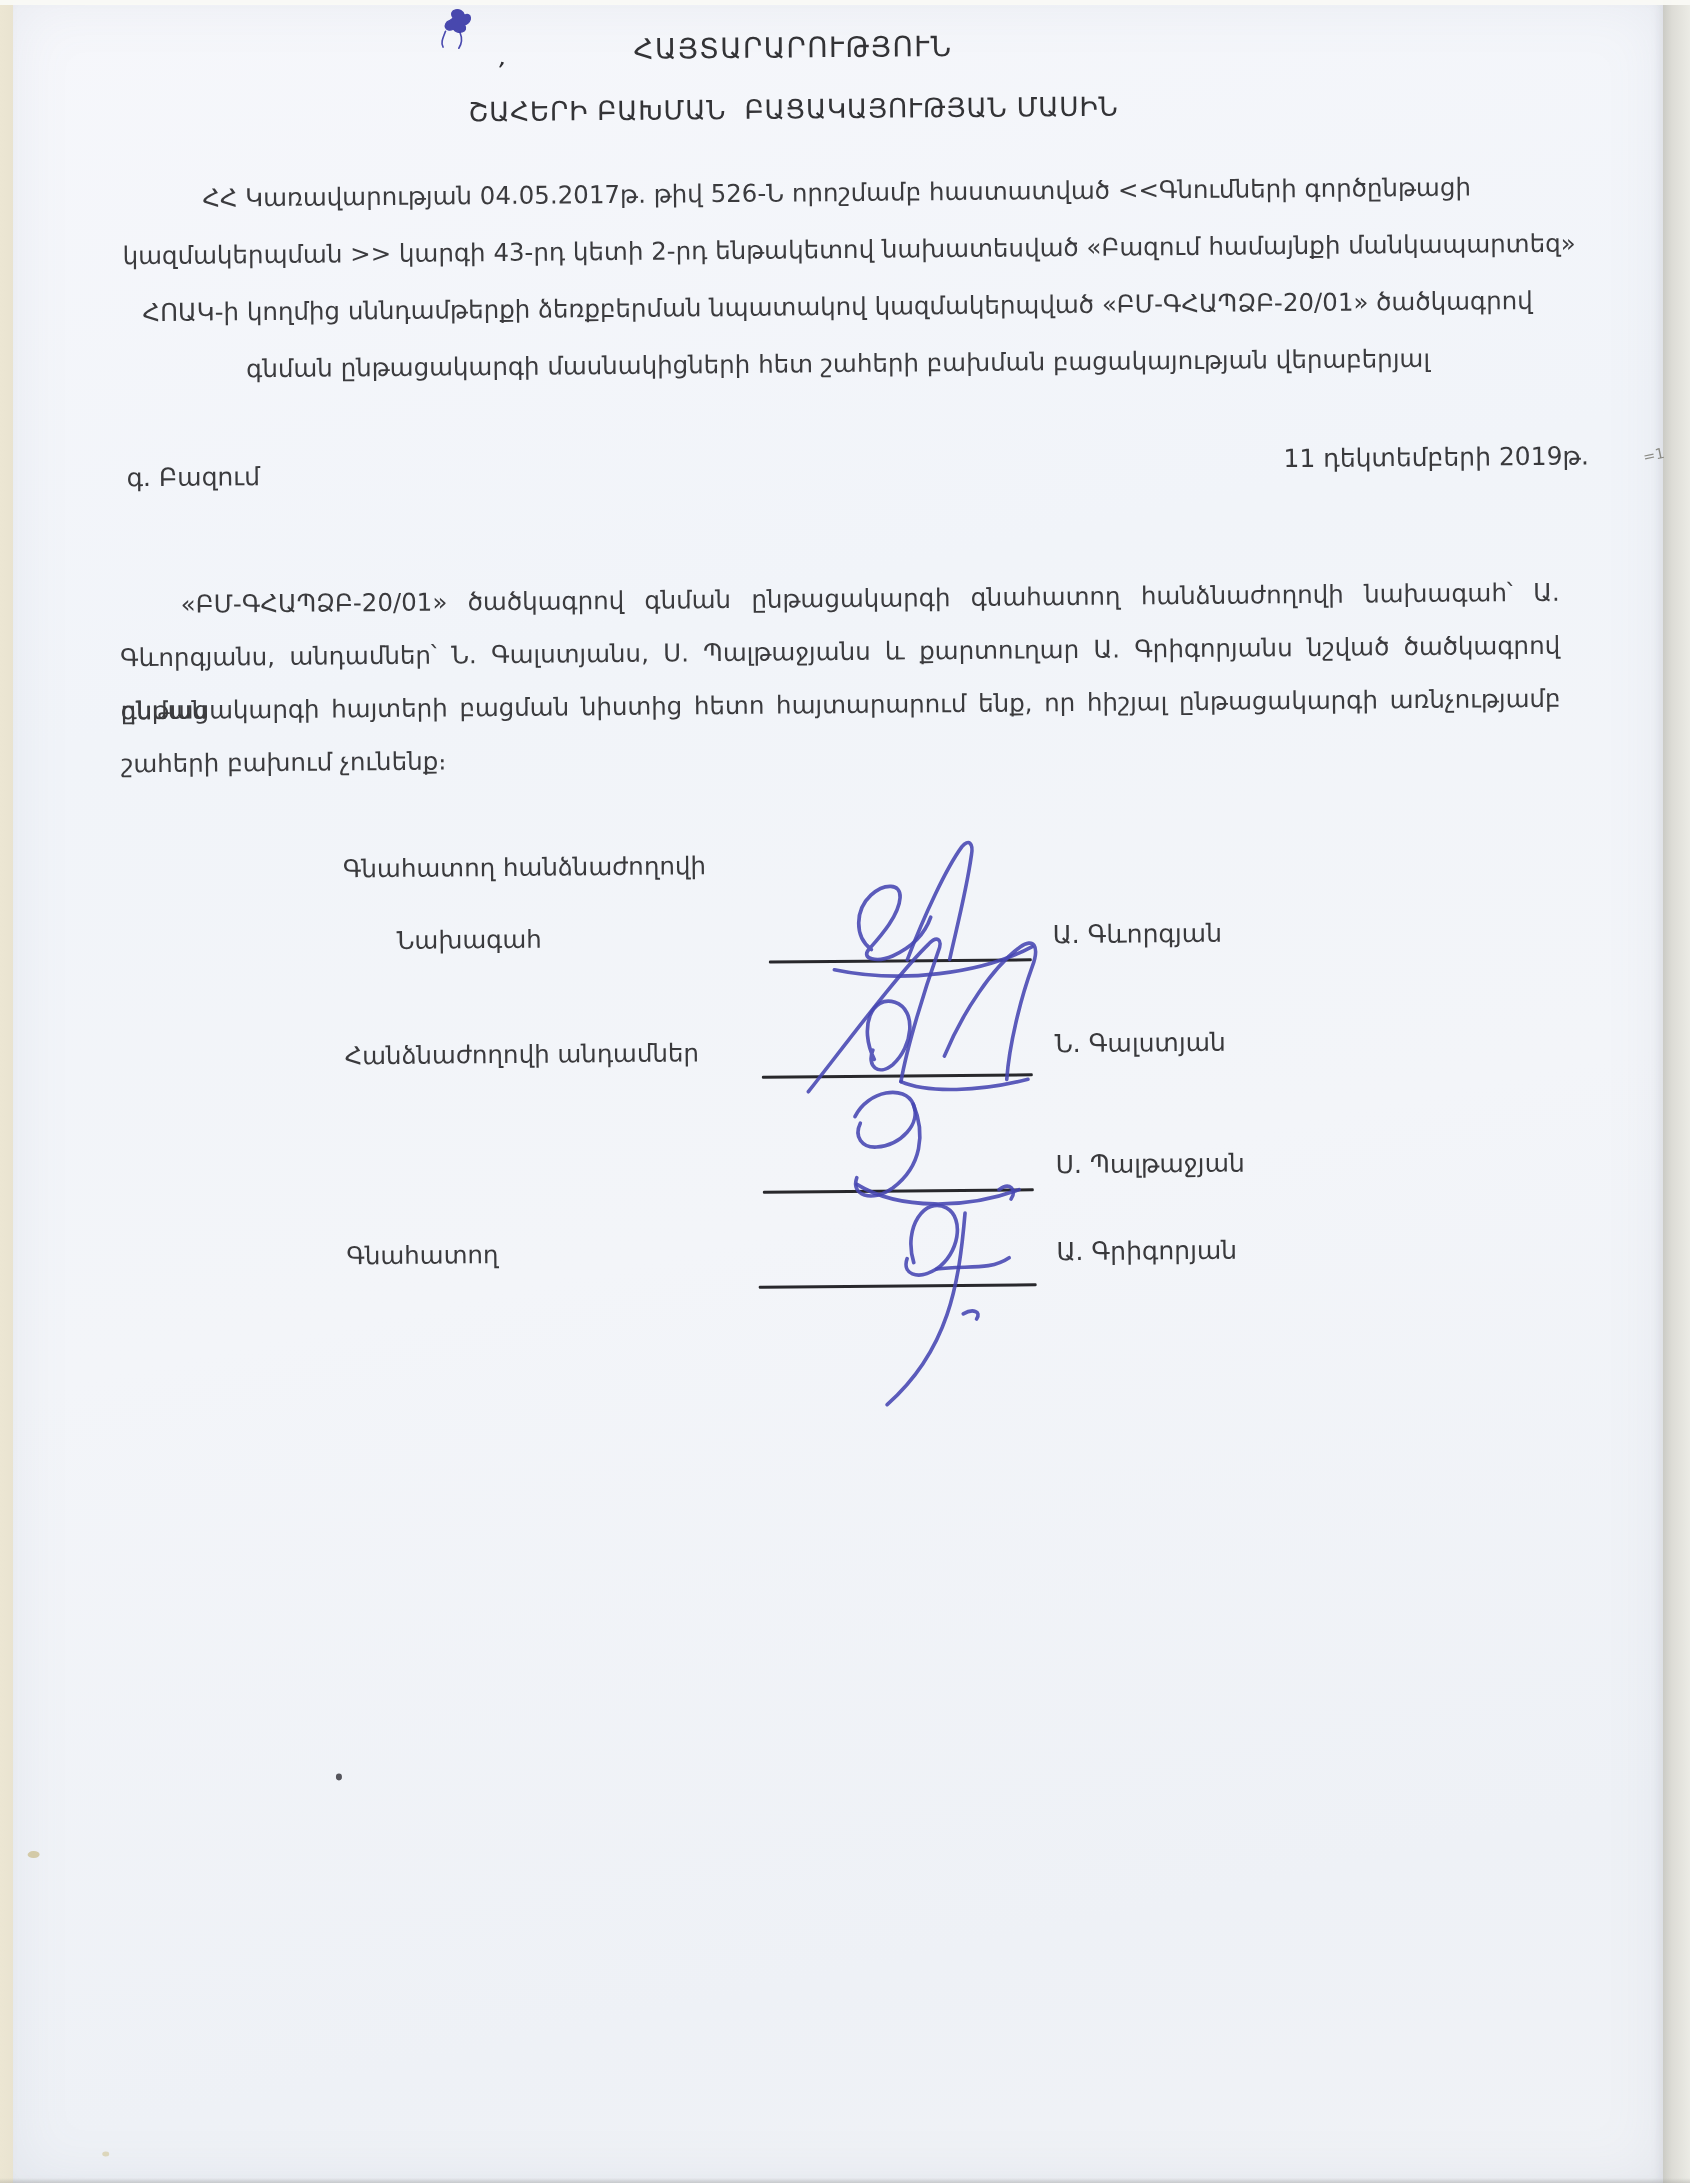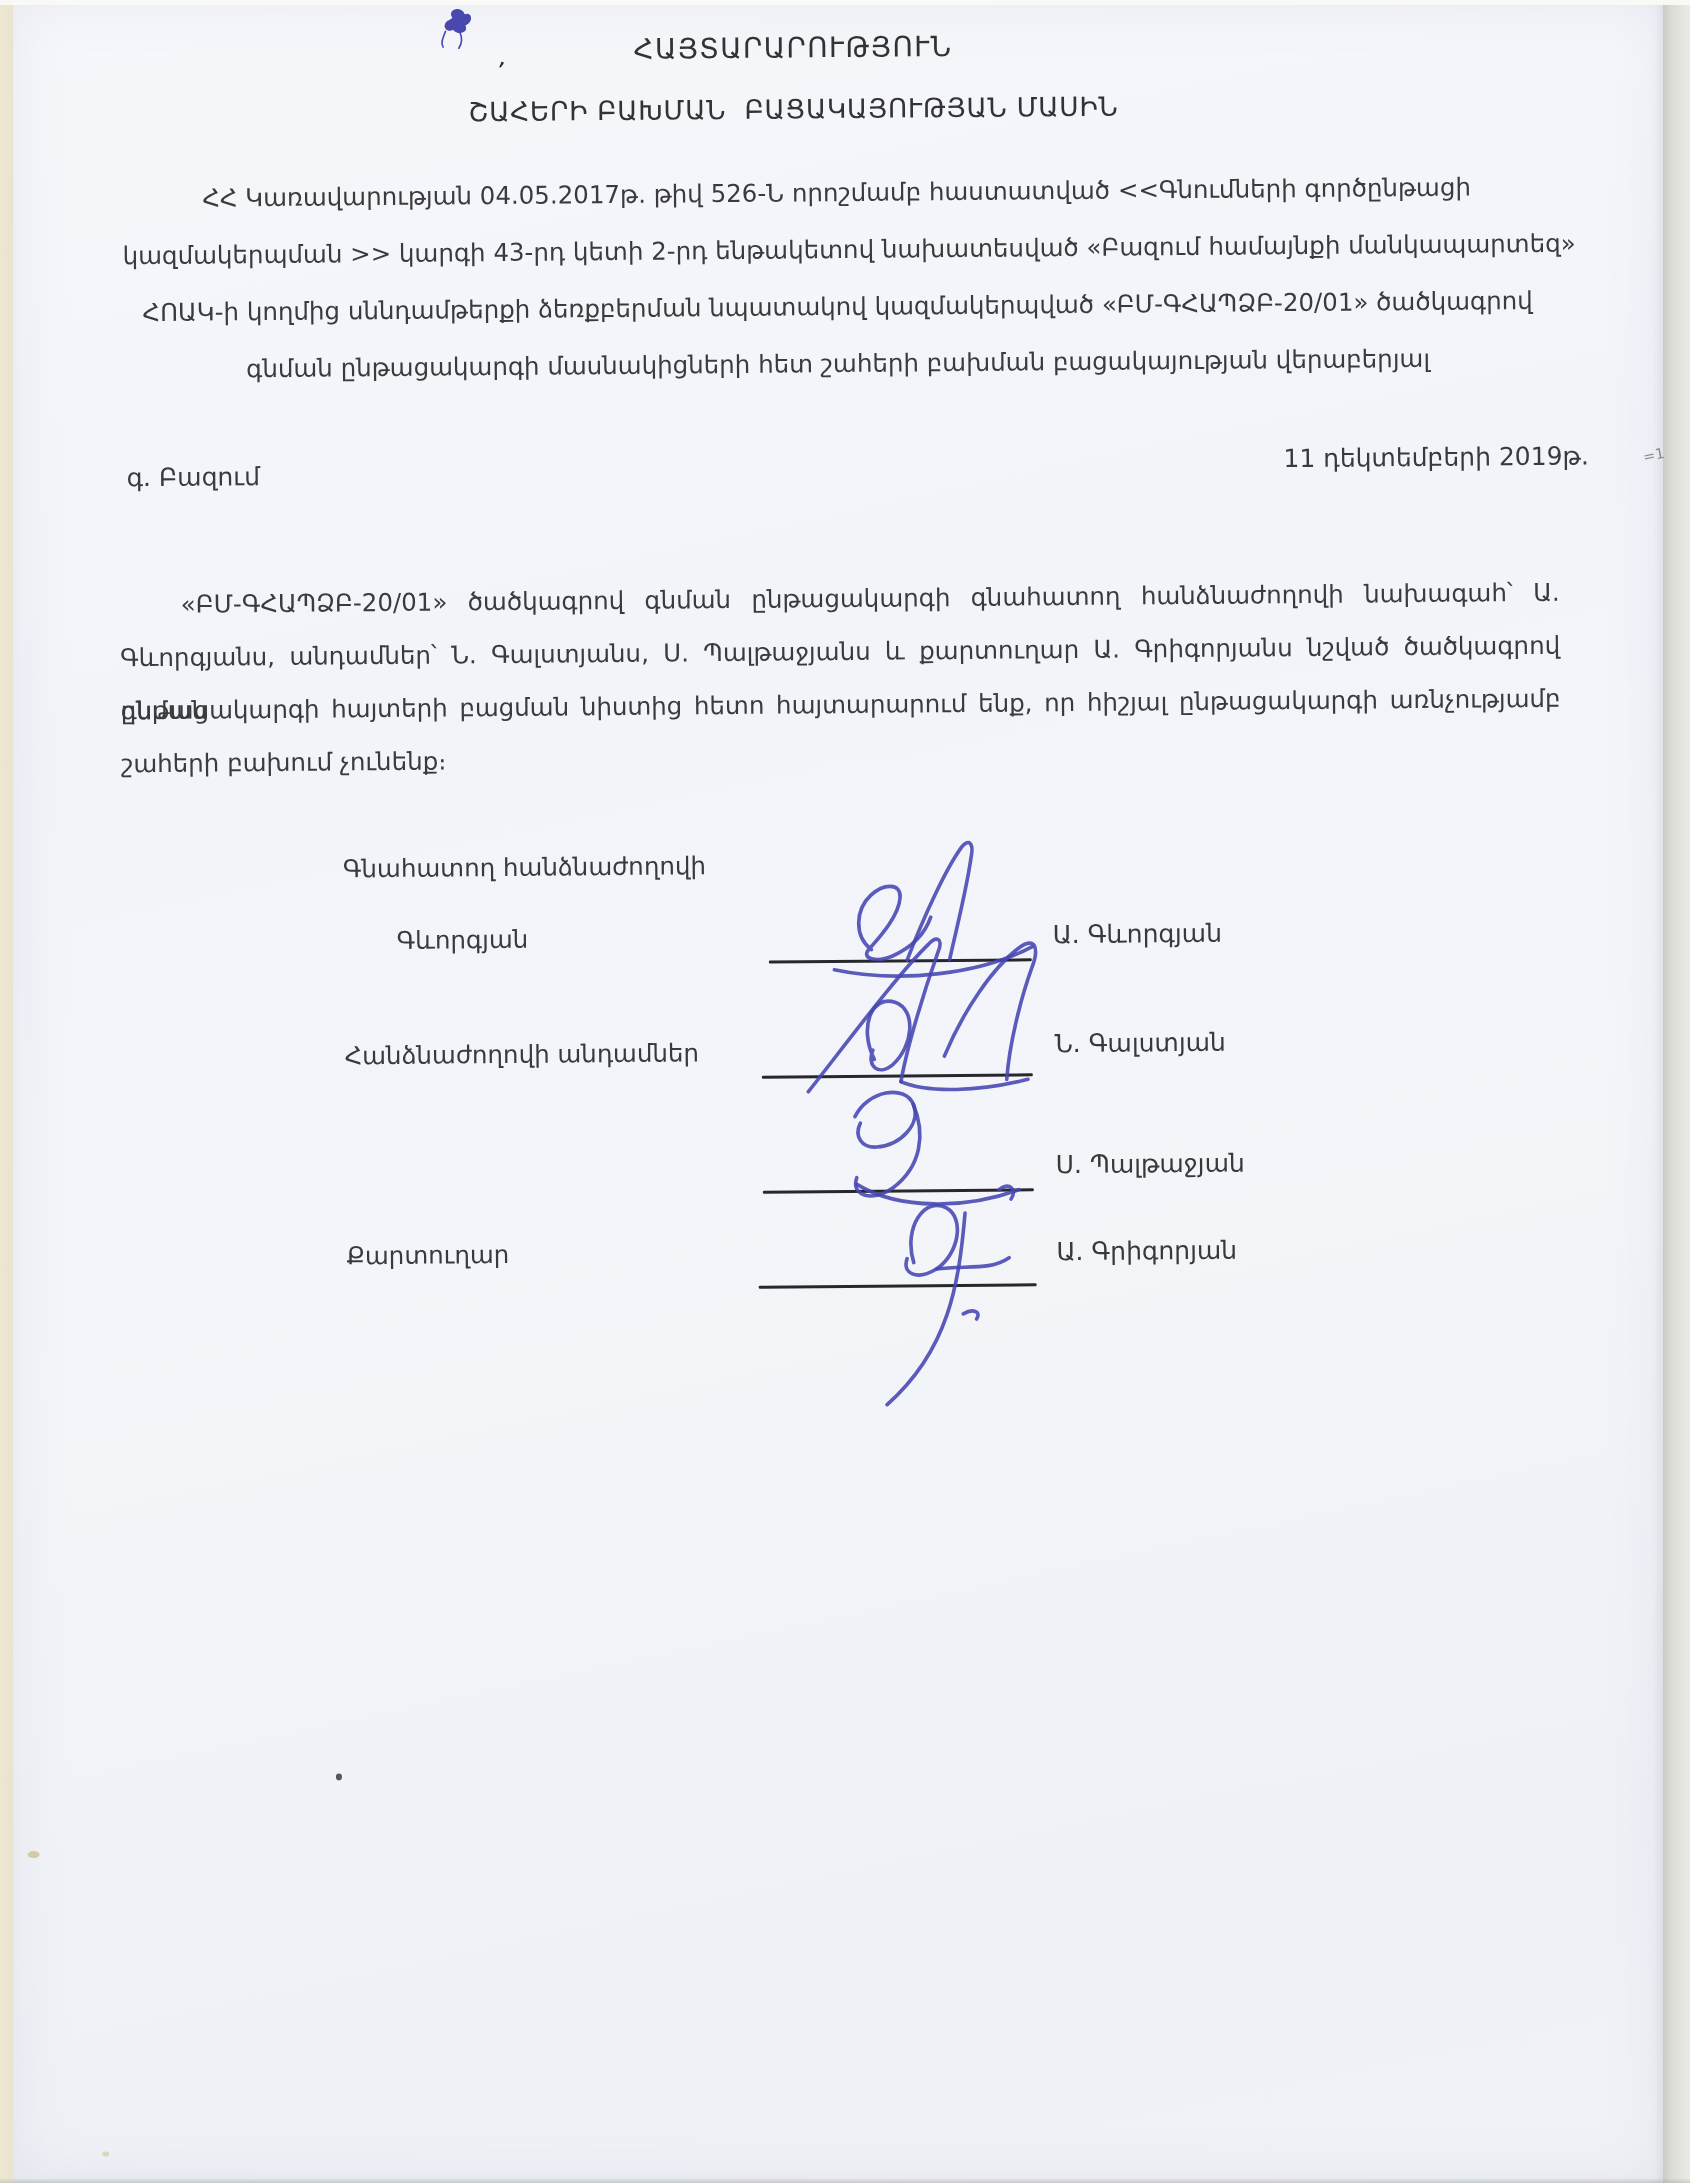--- a/index.html
+++ b/index.html
@@ -91,21 +91,21 @@
 
     <div class="bodytext">
       <div class="bl first">«ԲՄ-ԳՀԱՊՁԲ-20/01» ծածկագրով գնման ընթացակարգի գնահատող հանձնաժողովի նախագահ՝ Ա.</div>
       <div class="bl">Գևորգյանս, անդամներ՝ Ն. Գալստյանս, Ս. Պալթաջյանս և քարտուղար Ա. Գրիգորյանս նշված ծածկագրով գնման</div>
       <div class="bl">ընթացակարգի հայտերի բացման նիստից հետո հայտարարում ենք, որ հիշյալ ընթացակարգի առնչությամբ</div>
       <div class="bl last">շահերի բախում չունենք։</div>
     </div>
 
     <div class="sig-label" style="left:332px;top:853px;">Գնահատող հանձնաժողովի</div>
 
-    <div class="sig-label" style="left:385px;top:925px;">Գևորգյան</div>
+    <div class="sig-label" style="left:385px;top:925px;">Նախագահ</div>
     <div class="sig-line" style="left:757px;top:960px;width:263px;"></div>
     <div class="sig-name" style="left:1041px;top:924px;">Ա. Գևորգյան</div>
 
     <svg class="ink" style="left:796px;top:837px;" width="232" height="156" viewBox="0 0 350 235">
       <path d="M96,170 C70,150 72,110 96,88 C116,70 142,70 140,92 C138,120 108,152 92,170 C80,184 104,190 128,180 C160,166 178,144 186,122"></path>
       <path d="M150,186 C176,120 210,48 234,16 C244,4 252,10 248,30 C240,84 222,150 214,186"></path>
       <path d="M40,200 C140,222 262,208 338,168"></path>
     </svg>
 
     <div class="sig-label" style="left:332px;top:1040px;">Հանձնաժողովի անդամներ</div>
@@ -122,21 +122,21 @@
     <div class="sig-line" style="left:749px;top:1190px;width:271px;"></div>
     <div class="sig-name" style="left:1042px;top:1154px;">Ս. Պալթաջյան</div>
 
     <svg class="ink" style="left:786px;top:1061px;" width="239" height="166" viewBox="0 0 360 250">
       <path d="M84,84 C104,44 160,36 172,66 C184,96 152,128 116,130 C94,131 82,114 92,94"></path>
       <path d="M172,66 C190,110 184,160 140,192 C108,214 76,202 86,176"></path>
       <path d="M86,186 C150,226 252,224 330,196"></path>
       <path d="M300,196 C316,184 328,196 318,210"></path>
     </svg>
 
-    <div class="sig-label" style="left:332px;top:1240px;">Քարտուղար</div>
+    <div class="sig-label" style="left:332px;top:1240px;">Գնահատող</div>
     <div class="sig-line" style="left:744px;top:1285px;width:278px;"></div>
     <div class="sig-name" style="left:1042px;top:1241px;">Ա. Գրիգորյան</div>
 
     <svg class="ink" style="left:821px;top:1185px;" width="199" height="232" viewBox="0 0 300 350">
       <path d="M118,118 C102,64 136,18 168,36 C196,52 186,106 152,128 C122,146 100,134 108,112"></path>
       <path d="M152,128 C196,122 232,132 262,112"></path>
       <path d="M196,44 C186,150 170,250 76,332"></path>
       <path d="M192,196 C206,188 220,192 212,204"></path>
     </svg>
 

